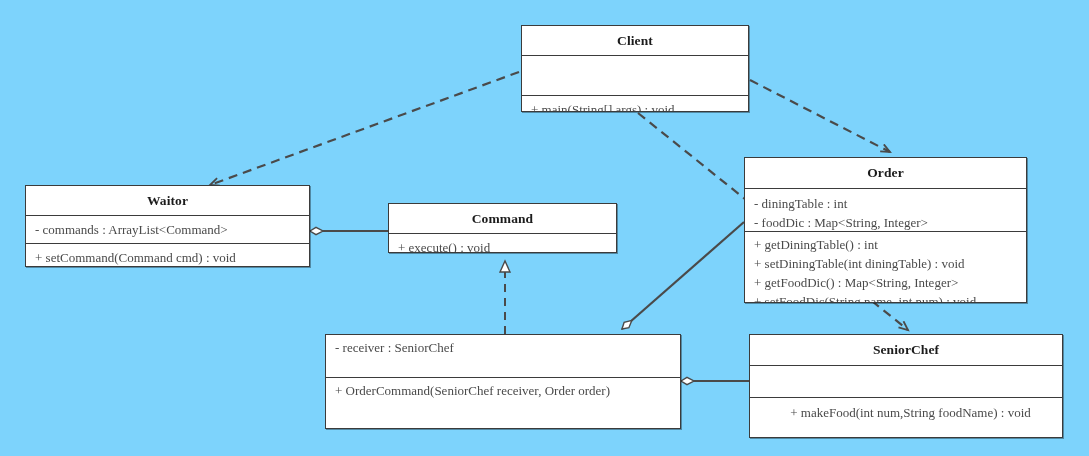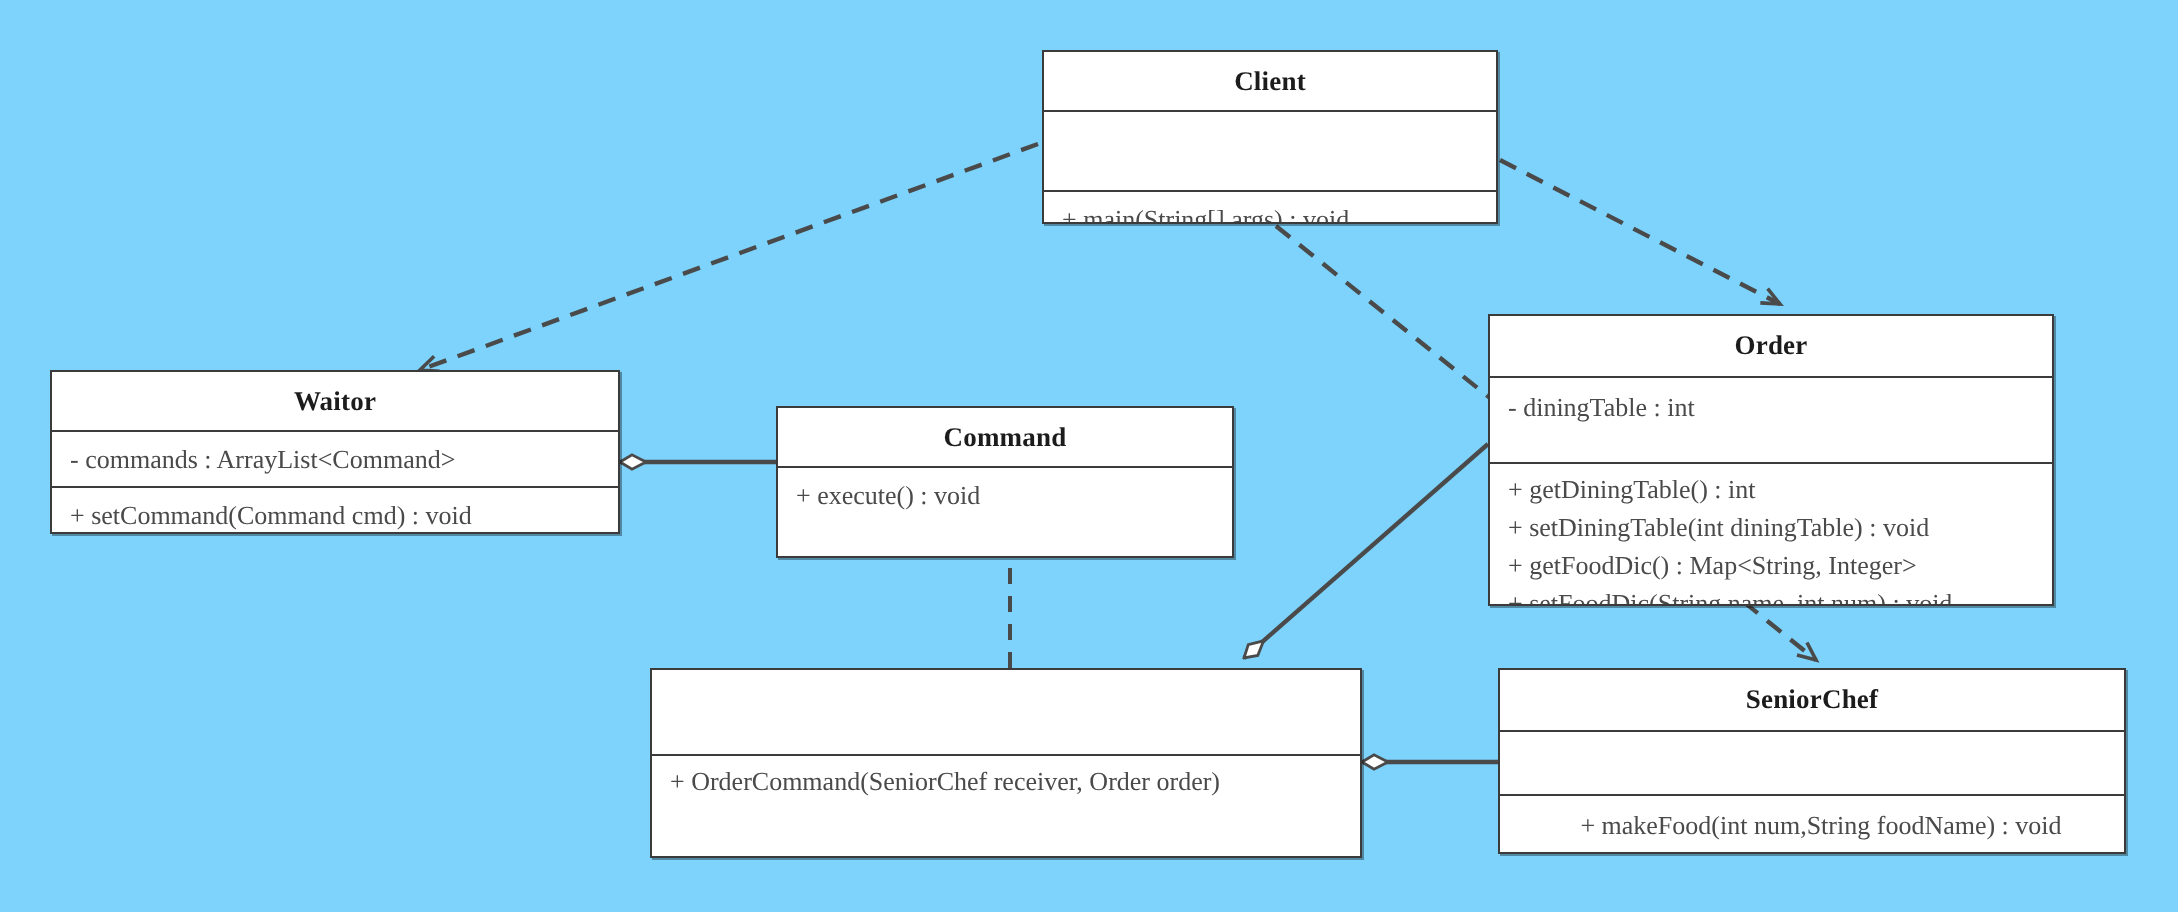--- a/index.html
+++ b/index.html
@@ -101,50 +101,52 @@
     <div class="compartment class-name" style="height:29px; line-height:29px;">Waitor</div>
     <div class="compartment" style="height:28px; padding-top:4px;">
       <div class="member-line">- commands :  ArrayList&lt;Command&gt;</div>
     </div>
     <div class="compartment" style="height:33px; padding-top:4px;">
       <div class="member-line">+ setCommand(Command cmd) : void</div>
       <div class="member-line">+ orderUp() : void</div>
     </div>
   </div>
 
-  <div class="uml-class" style="left:388px; top:203px; width:229px; height:76px;">
+  <div class="uml-class" style="left:388px; top:203px; width:229px; height:50px;">
     <div class="compartment class-name" style="height:29px; line-height:29px;">Command</div>
     <div class="compartment" style="height:28px; padding-top:4px;">
       <div class="member-line">+ execute() : void</div>
     </div>
   </div>
 
   <div class="uml-class" style="left:744px; top:157px; width:283px; height:146px;">
     <div class="compartment class-name" style="height:30px; line-height:30px;">Order</div>
     <div class="compartment" style="height:43px; padding-top:5px;">
       <div class="member-line">- diningTable : int</div>
+      <div class="member-line">- foodDic :   Map&lt;String, Integer&gt;</div>
     </div>
     <div class="compartment" style="height:71px; padding-top:3px;">
       <div class="member-line">+ getDiningTable() : int</div>
       <div class="member-line">+ setDiningTable(int diningTable) : void</div>
       <div class="member-line">+ getFoodDic() : Map&lt;String, Integer&gt;</div>
       <div class="member-line">+ setFoodDic(String name, int num) : void</div>
     </div>
   </div>
 
   <div class="uml-class" style="left:325px; top:334px; width:356px; height:95px;">
     <div class="compartment" style="height:42px; padding-top:3px;">
+      <div class="member-line">- receiver : SeniorChef</div>
     </div>
     <div class="compartment" style="height:33px; padding-top:3px;">
       <div class="member-line">+ OrderCommand(SeniorChef receiver, Order order)</div>
 
     </div>
   </div>
 
-  <div class="uml-class" style="left:749px; top:334px; width:314px; height:93px;">
+  <div class="uml-class" style="left:749px; top:334px; width:314px; height:104px;">
     <div class="compartment class-name" style="height:30px; line-height:30px;">SeniorChef</div>
     <div class="compartment empty-compartment" style="height:32px;"></div>
     <div class="compartment" style="height:28px; padding-top:5px;text-align:center;">
       <div class="member-line">+ makeFood(int num,String foodName) : void</div>
     </div>
   </div>
 
 </div>
 
 </body></html>

